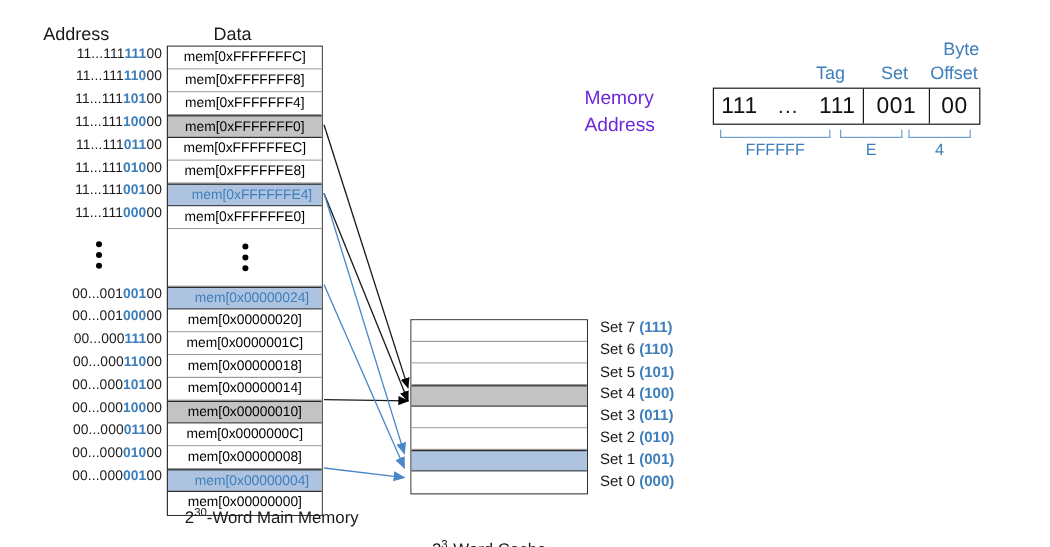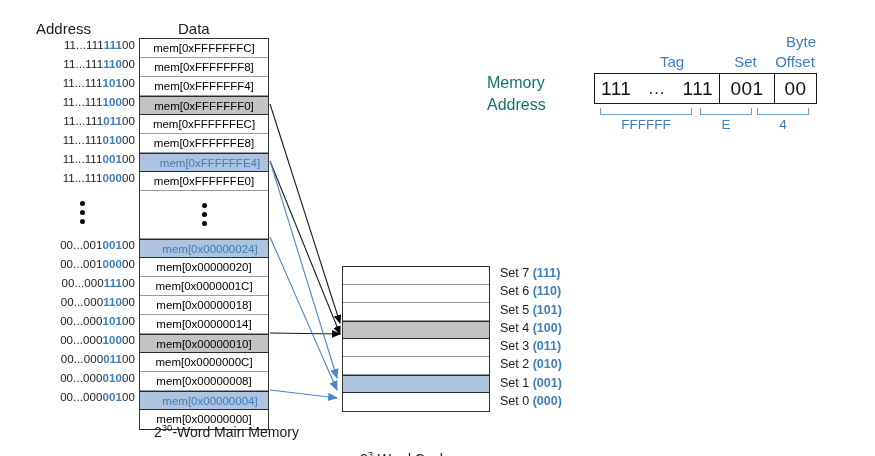--- a/index.html
+++ b/index.html
@@ -140,21 +140,21 @@
     white-space: nowrap;
     color: #1a1a1a;
   }
   .caption sup { font-size: 9.5px; vertical-align: super; }
 
   
   #ma-label {
     left: 487px; top: 72px;
     font-size: 16px;
     line-height: 22px;
-    color: #0f766e;
+    color: #6d28d9;
     white-space: nowrap;
   }
   #addr-box {
     left: 594px;
     top: 73px;
     height: 31px;
     border: 1.5px solid #1a1a1a;
     box-sizing: border-box;
     display: flex;
     background: #fff;
@@ -293,21 +293,21 @@
 
   <div class="abs caption" style="left:360px; top:422px;margin-top:27px;">
     <span>2</span><sup>3</sup><span>-Word Cache</span>
   </div>
 
   <div class="abs" id="ma-label">
     <div>Memory</div>
     <div>Address</div>
   </div>
 
-  <div class="abs fld-top" style="left:632px; top:53px; width:80px;">Tag</div>
+  <div class="abs fld-top" style="left:652px; top:53px; width:80px;">Tag</div>
   <div class="abs fld-top" style="left:718px; top:53px; width:55px;">Set</div>
   <div class="abs fld-top" style="left:766px; top:33px; width:70px;">Byte</div>
   <div class="abs fld-top" style="left:760px; top:53px; width:70px;">Offset</div>
 
   <div class="abs" id="addr-box">
     <div class="field tag">
       <span>111</span>
       <span class="dots3">...</span>
       <span>111</span>
     </div>

